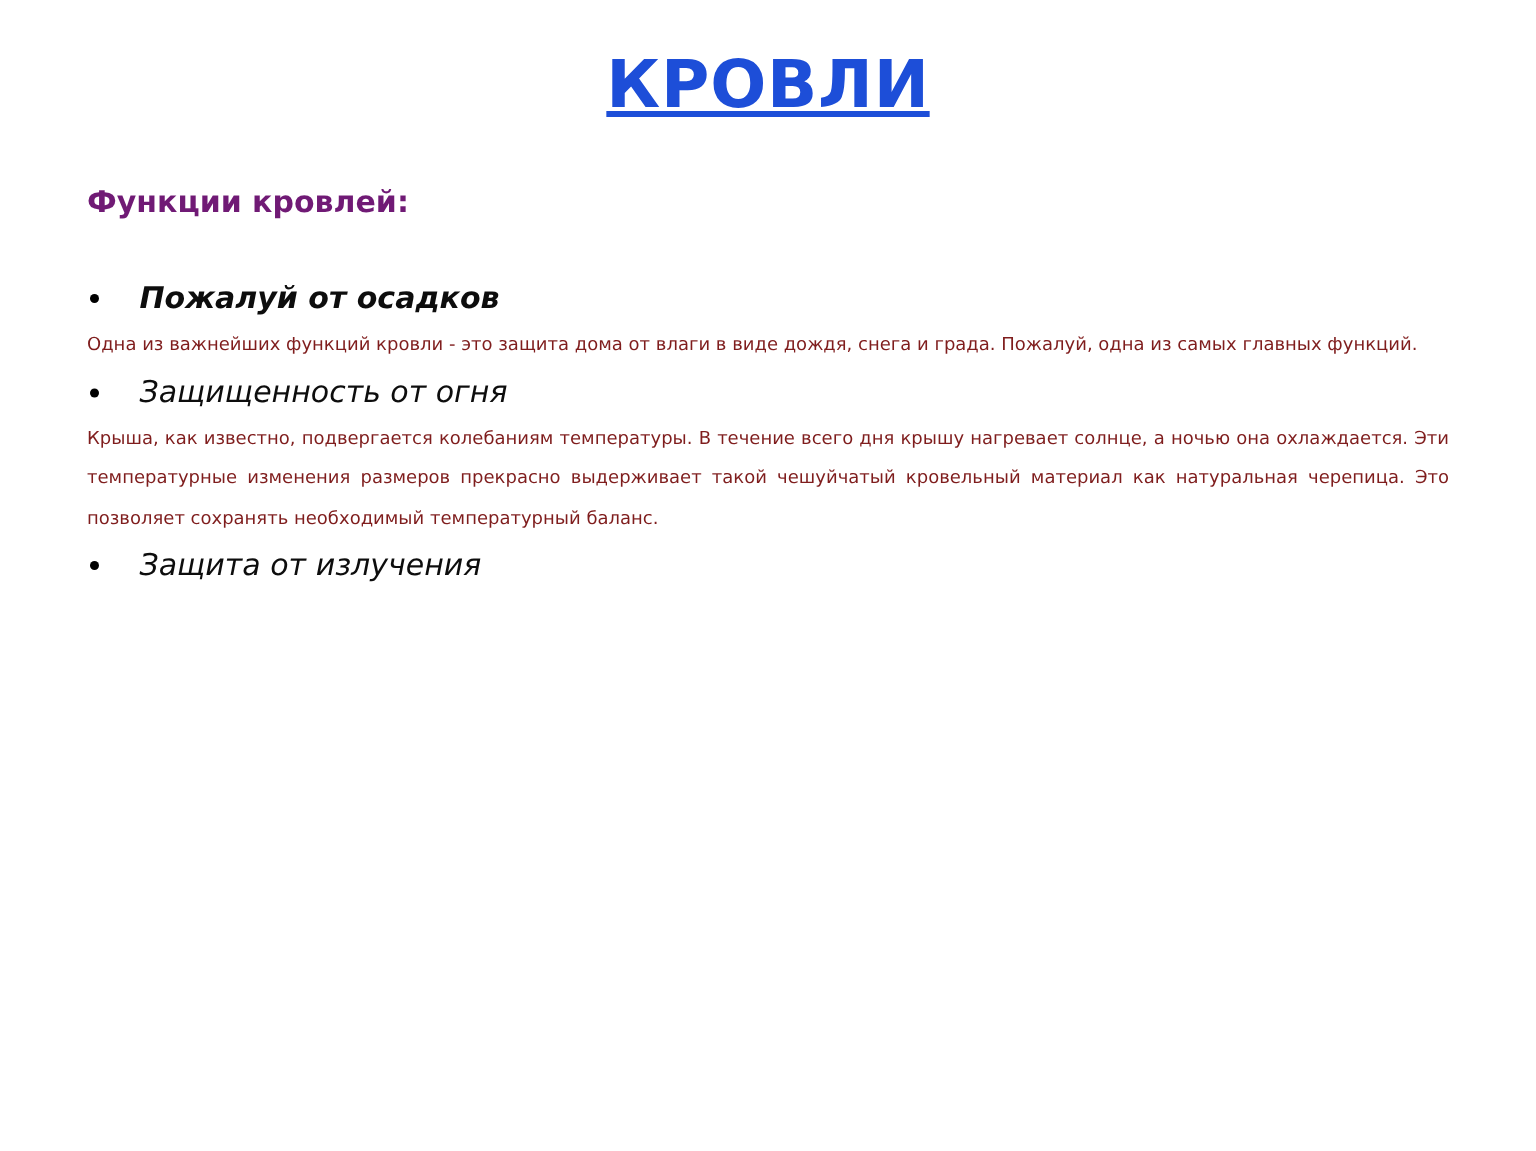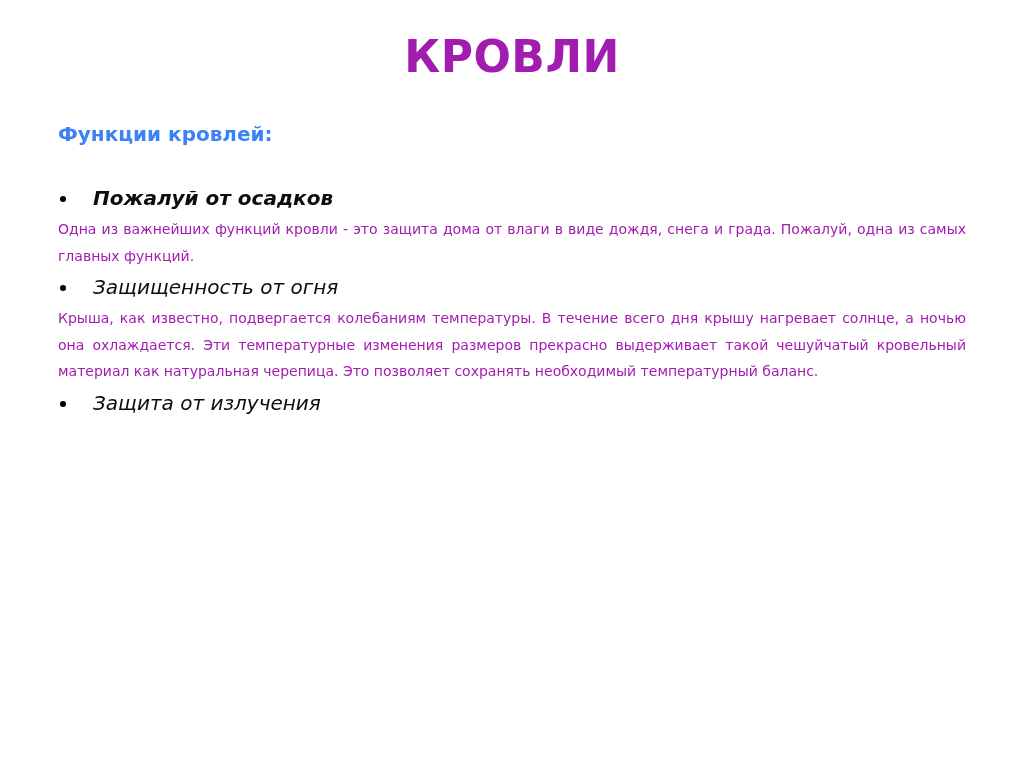--- a/index.html
+++ b/index.html
@@ -29,37 +29,38 @@
   .slide-title {
     position: absolute;
     top: 34px;
     left: 0;
     width: 1024px;
     text-align: center;
     font-size: 44px;
     font-weight: 700;
     letter-spacing: 0.5px;
     line-height: 1.05;
-    color: #a21caf;
+    color: #1d4ed8;
+    text-decoration: underline;
   }
 
   
   .content {
     position: absolute;
     top: 121px;
     left: 58px;
     width: 910px;
   }
 
   .subheading {
     font-size: 20px;
     font-weight: 700;
     line-height: 26px;
     margin: 0 0 38px 0;
-    color: #3b82f6;
+    color: #701a75;
   }
 
   
   .bullet-row {
     position: relative;
     padding-left: 35px;
     margin: 0 0 4px 0;
     min-height: 27px;
   }
   .bullet-dot {
@@ -77,27 +78,27 @@
     font-style: italic;
     line-height: 27px;
     white-space: nowrap;
   }
   .bullet-label.strong {
     font-weight: 700;
   }
 
   
   .para {
-    font-size: 14px;
+    font-size: 12px;
     line-height: 26.5px;
     text-align: justify;
     text-justify: inter-word;
     margin: 0 4px 6px 0;
     width: 908px;
-    color: #a21caf;
+    color: #7f1d1d;
   }
   .para.last-loose {
     margin-bottom: 7px;
   }
   .gap-b { margin-bottom: 5px; }
 </style>
 </head>
 <body>
 
 <div class="slide">

